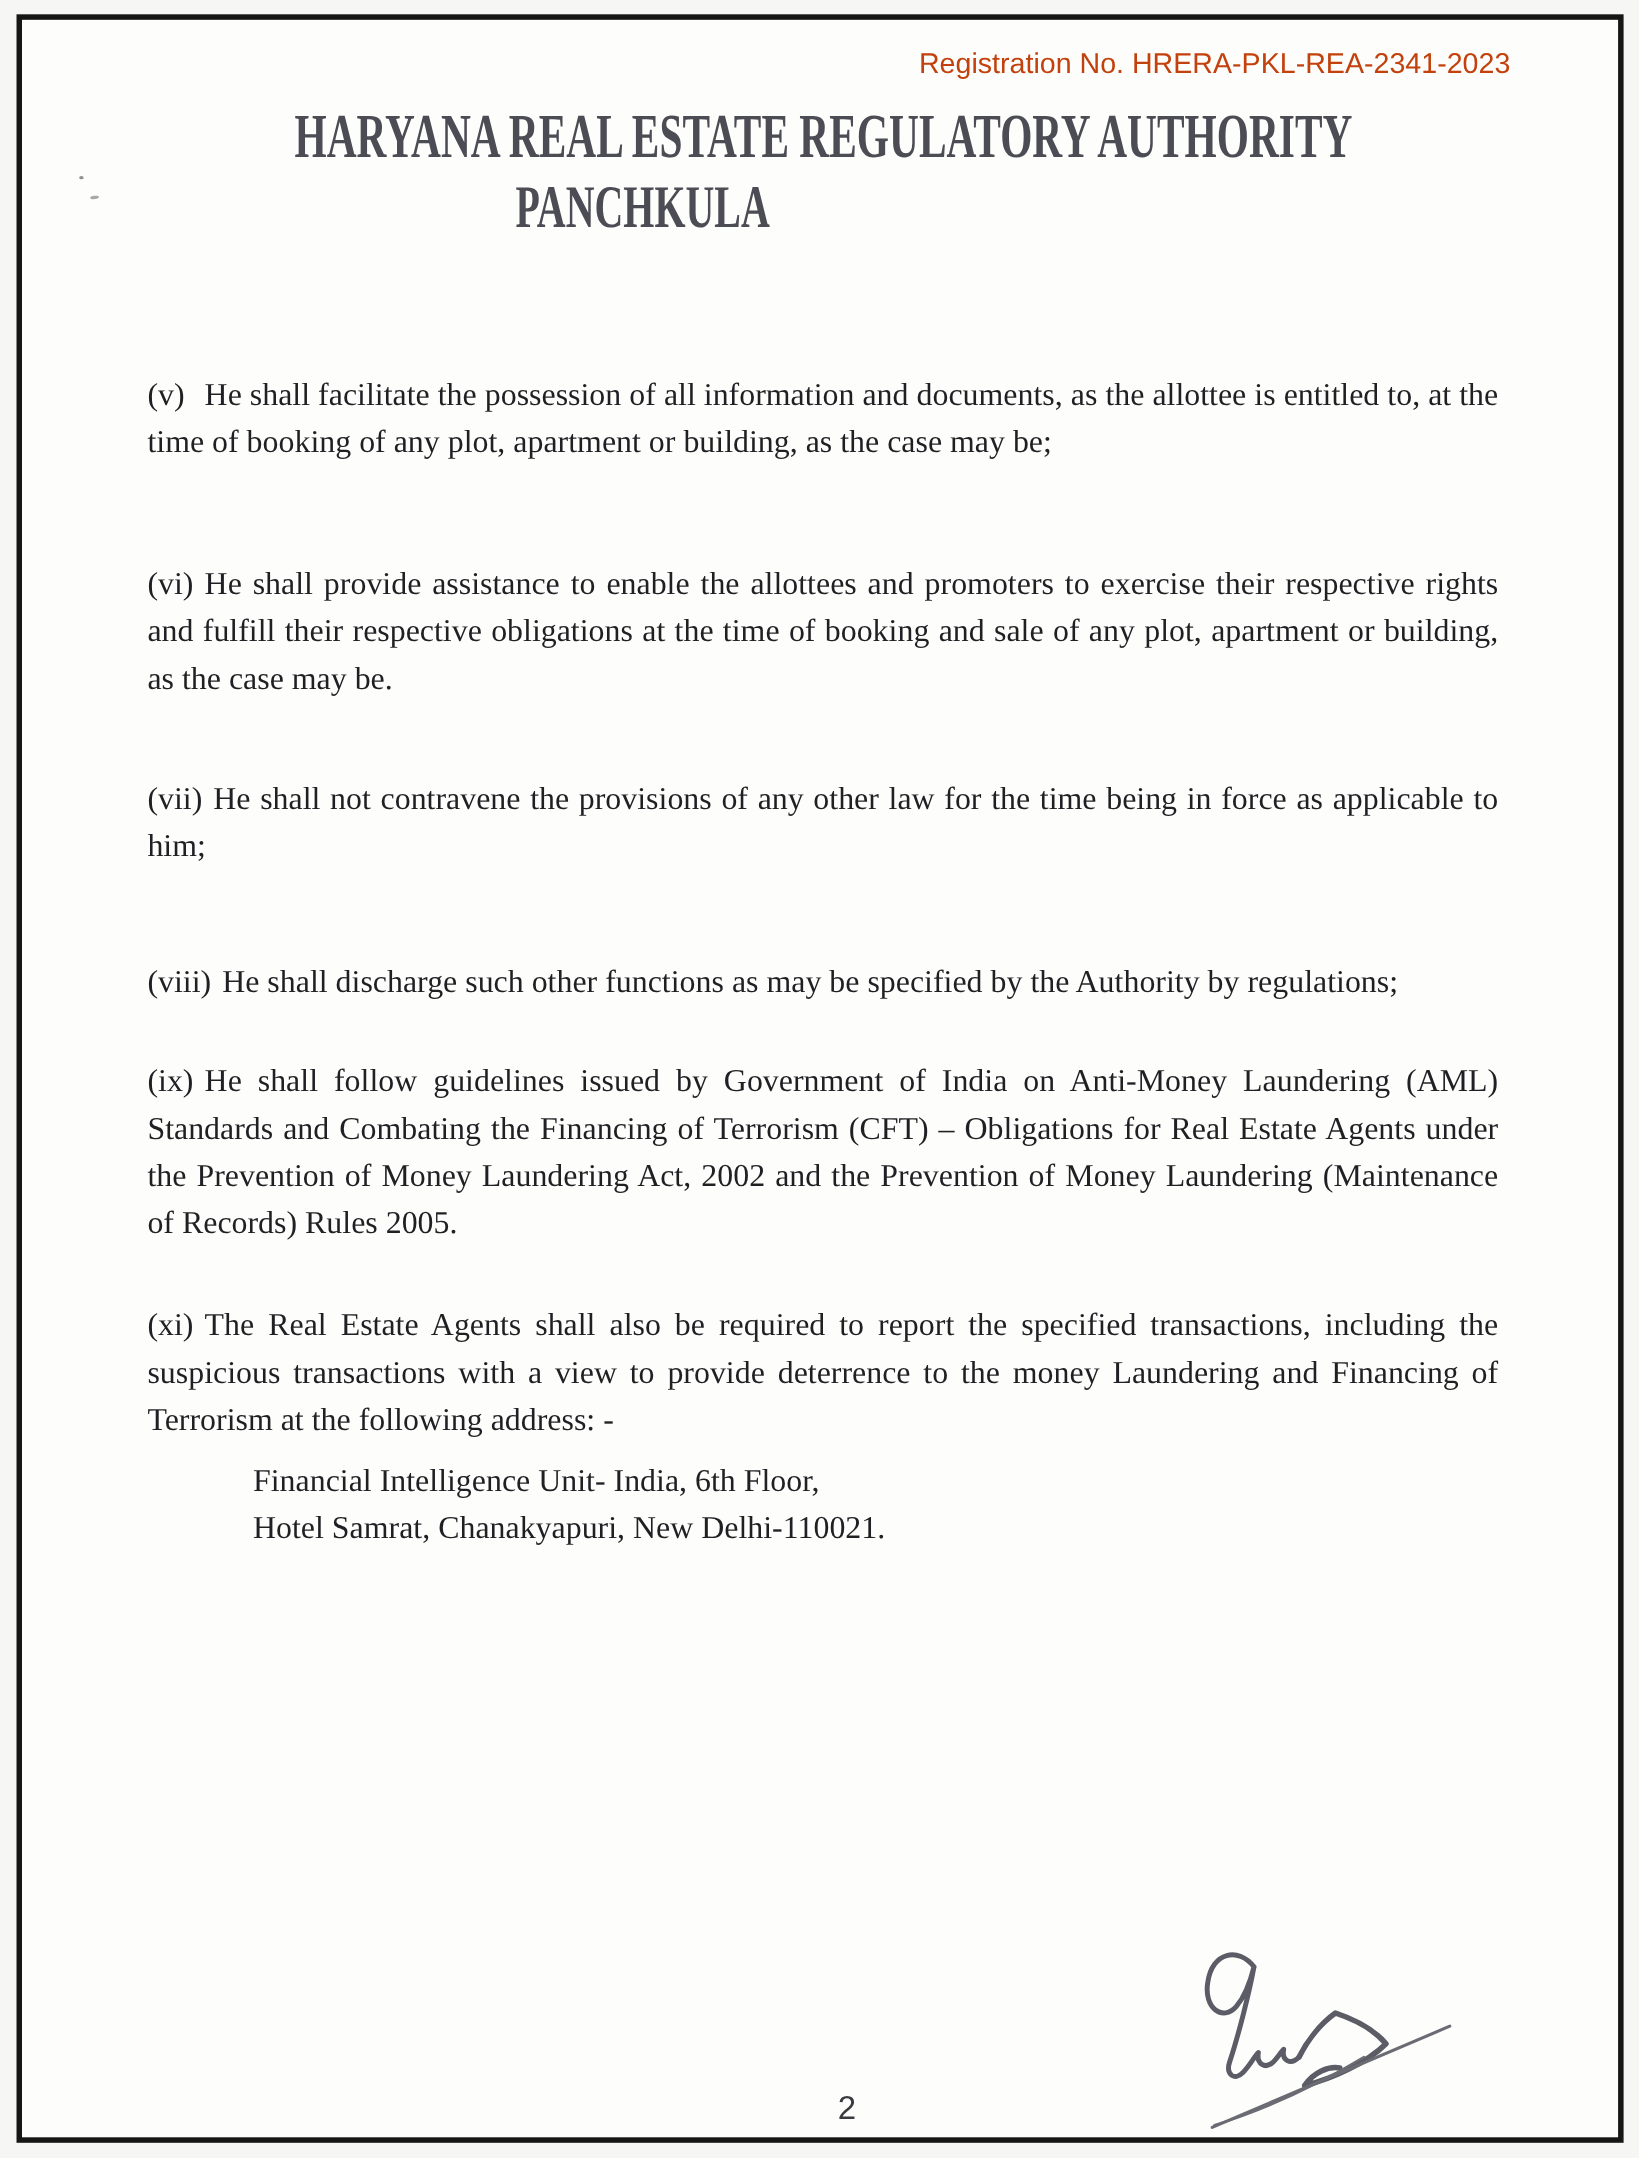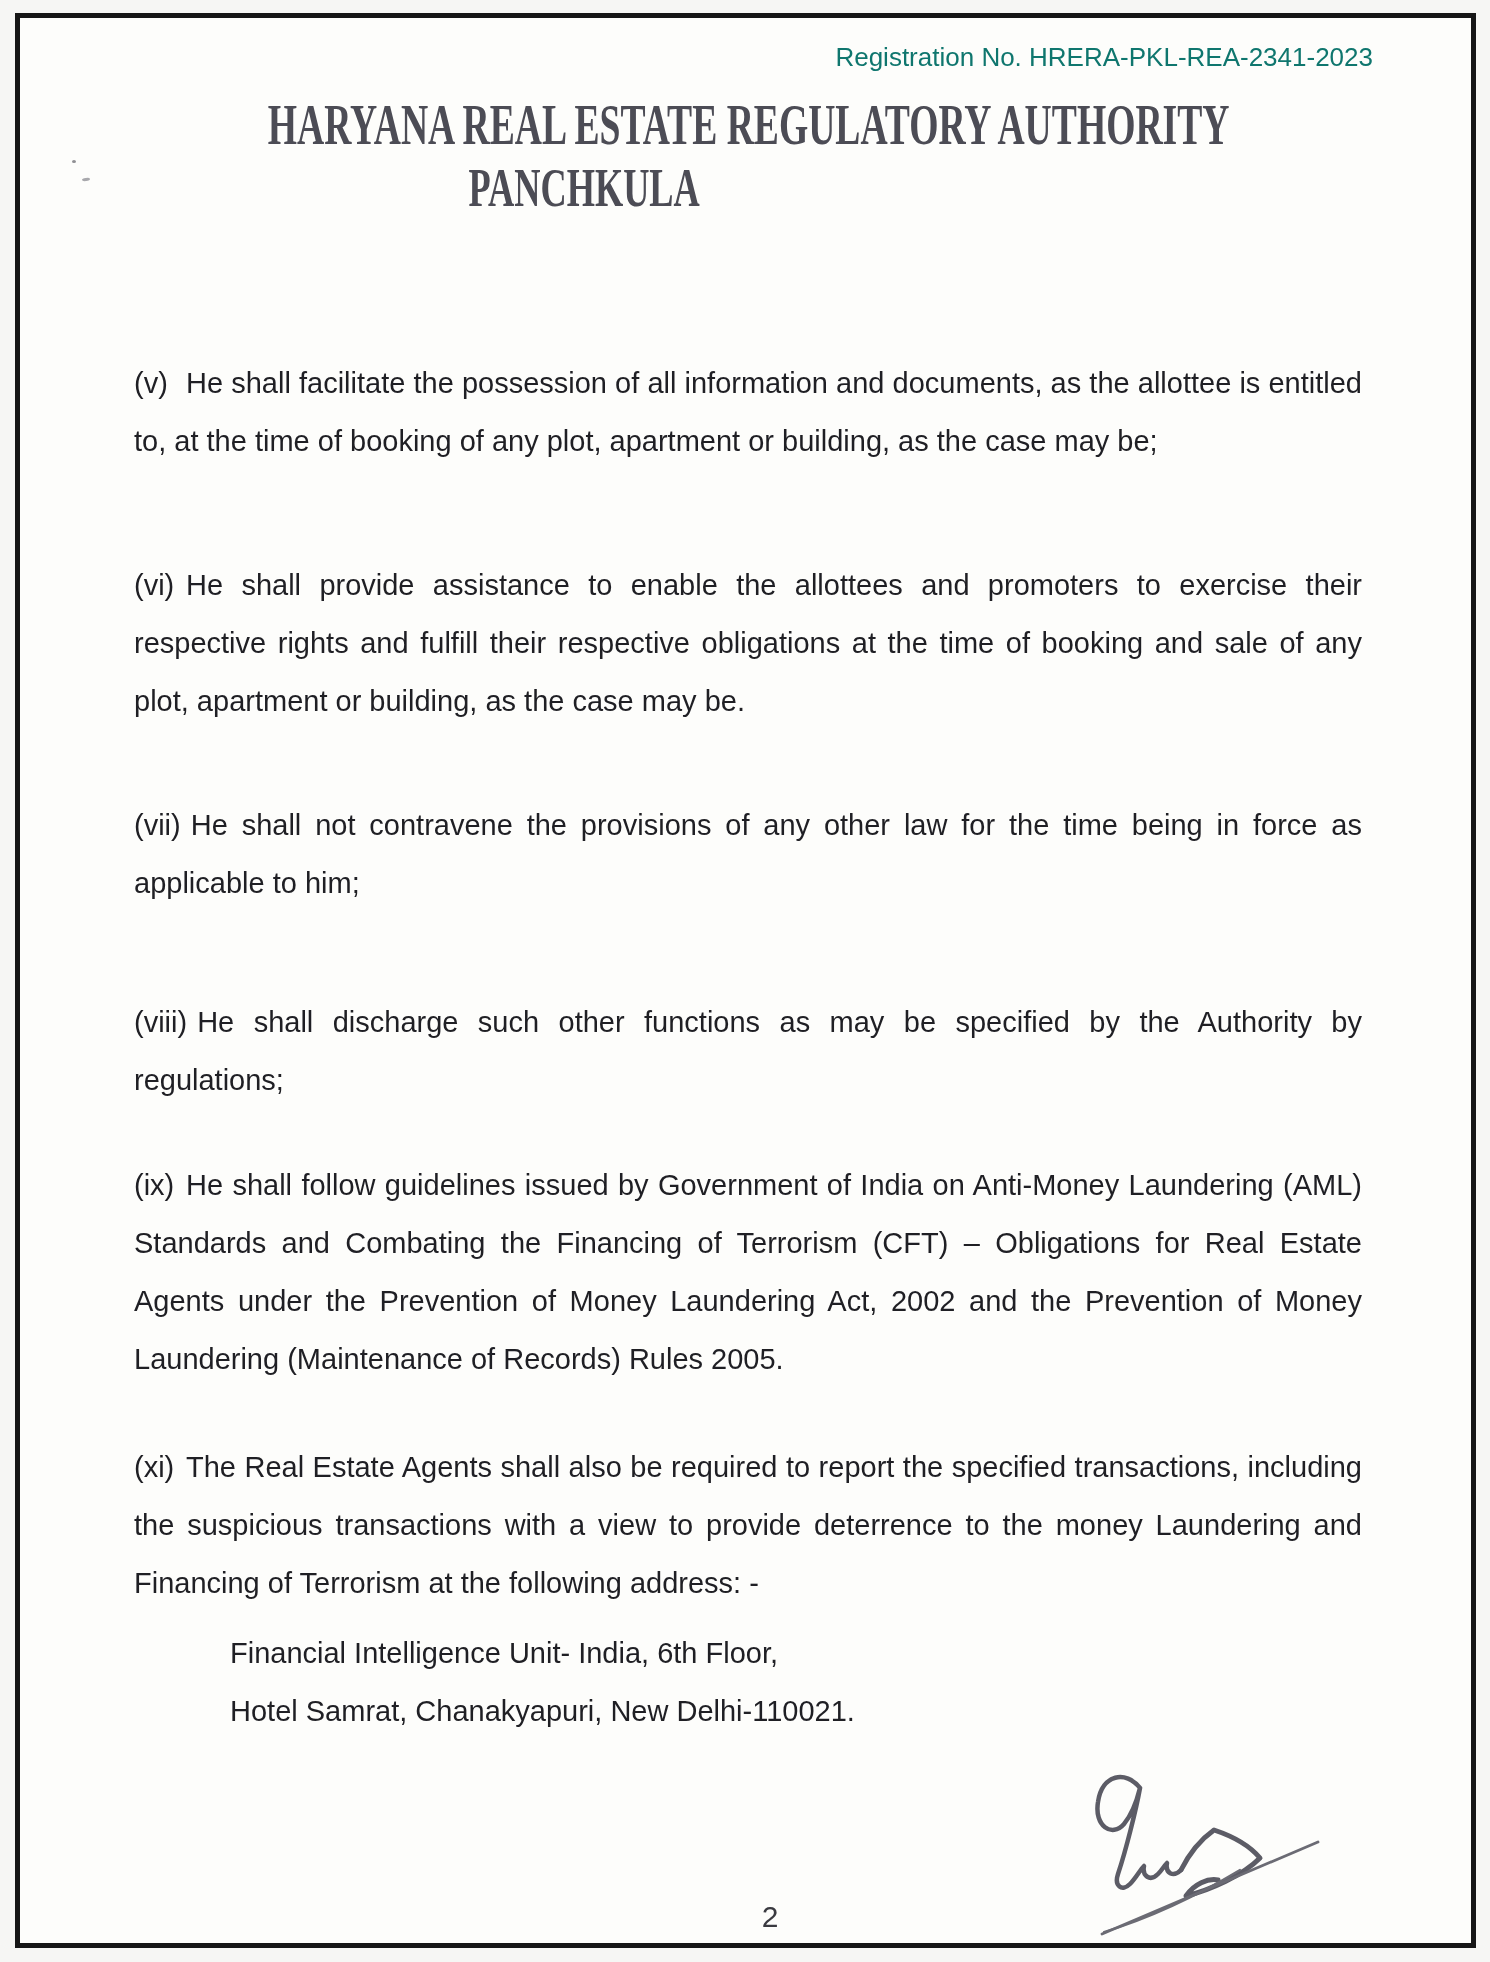--- a/index.html
+++ b/index.html
@@ -17,46 +17,47 @@
   }
   .speck { position: absolute; background: #8f8f93; border-radius: 50%; }
   .speck.s1 { left: 52px; top: 142px; width: 4px; height: 3px; }
   .speck.s2 { left: 62px; top: 160px; width: 8px; height: 3px; transform: rotate(-8deg); background:#a8a8ac; }
 
   .reg-line {
     position: absolute;
     top: 24px;
     right: 98px;
     font-size: 26px;
-    color: #0f766e;
+    color: #c2410c;
     letter-spacing: 0px;
   }
   .doc-title {
     position: absolute;
     left: 0;
     width: 1128px;
     text-align: center;
     font-family: "Liberation Serif", "DejaVu Serif", serif;
     font-weight: bold;
     color: #4c4c55;
     white-space: nowrap;
   }
   .doc-title .squeeze { display: inline-block; transform: scaleX(0.66); transform-origin: center; }
   .title-1 { top: 74px;  font-size: 57px; }
   .title-2 { top: 138px; font-size: 55px; }
 
   .paras {
     position: absolute;
-    top: 336px;
+    top: 320px;
     left: 114px;
     width: 1228px;
     font-size: 29px;
-    line-height: 58px;
+    line-height: 43px;
     color: #1f1f24;
     text-align: justify;
+    font-family: Liberation Serif, serif;
   }
   .para .marker { display: inline-block; min-width: 52px; padding-right: 10px; }
   .p0 { margin-bottom: 86px; }
   .p1 { margin-bottom: 66px; }
   .p2 { margin-bottom: 81px; }
   .p3 { margin-bottom: 47px; }
   .p4 { margin-bottom: 50px; }
   .p5 { margin-bottom: 44px; }
   .p6 { margin-bottom: 12px; }
   .address-block {

